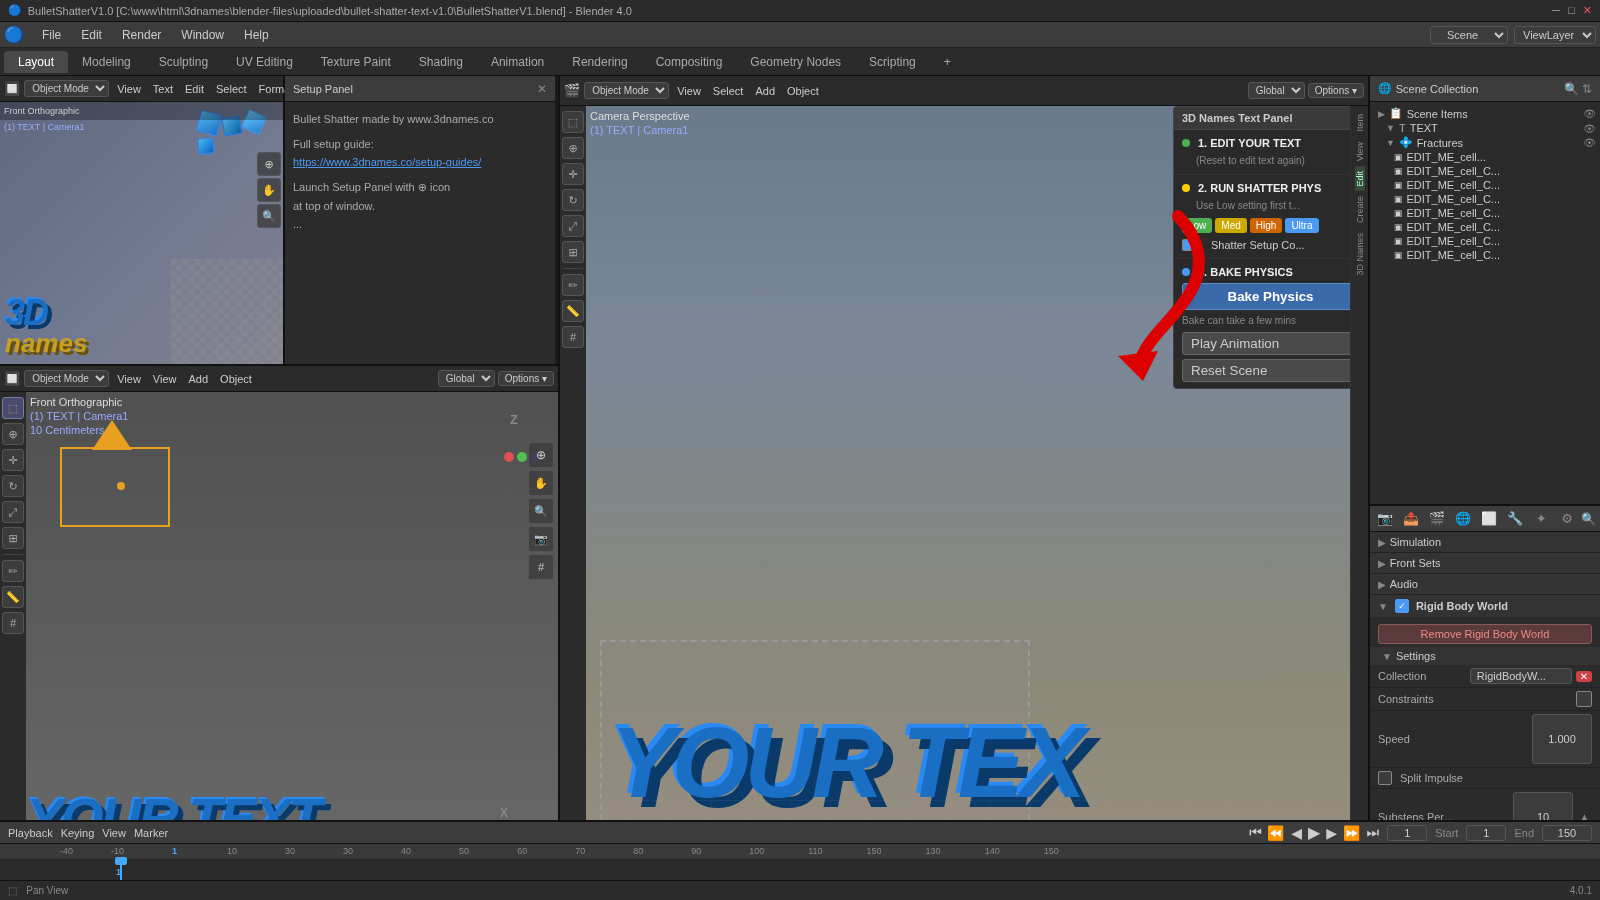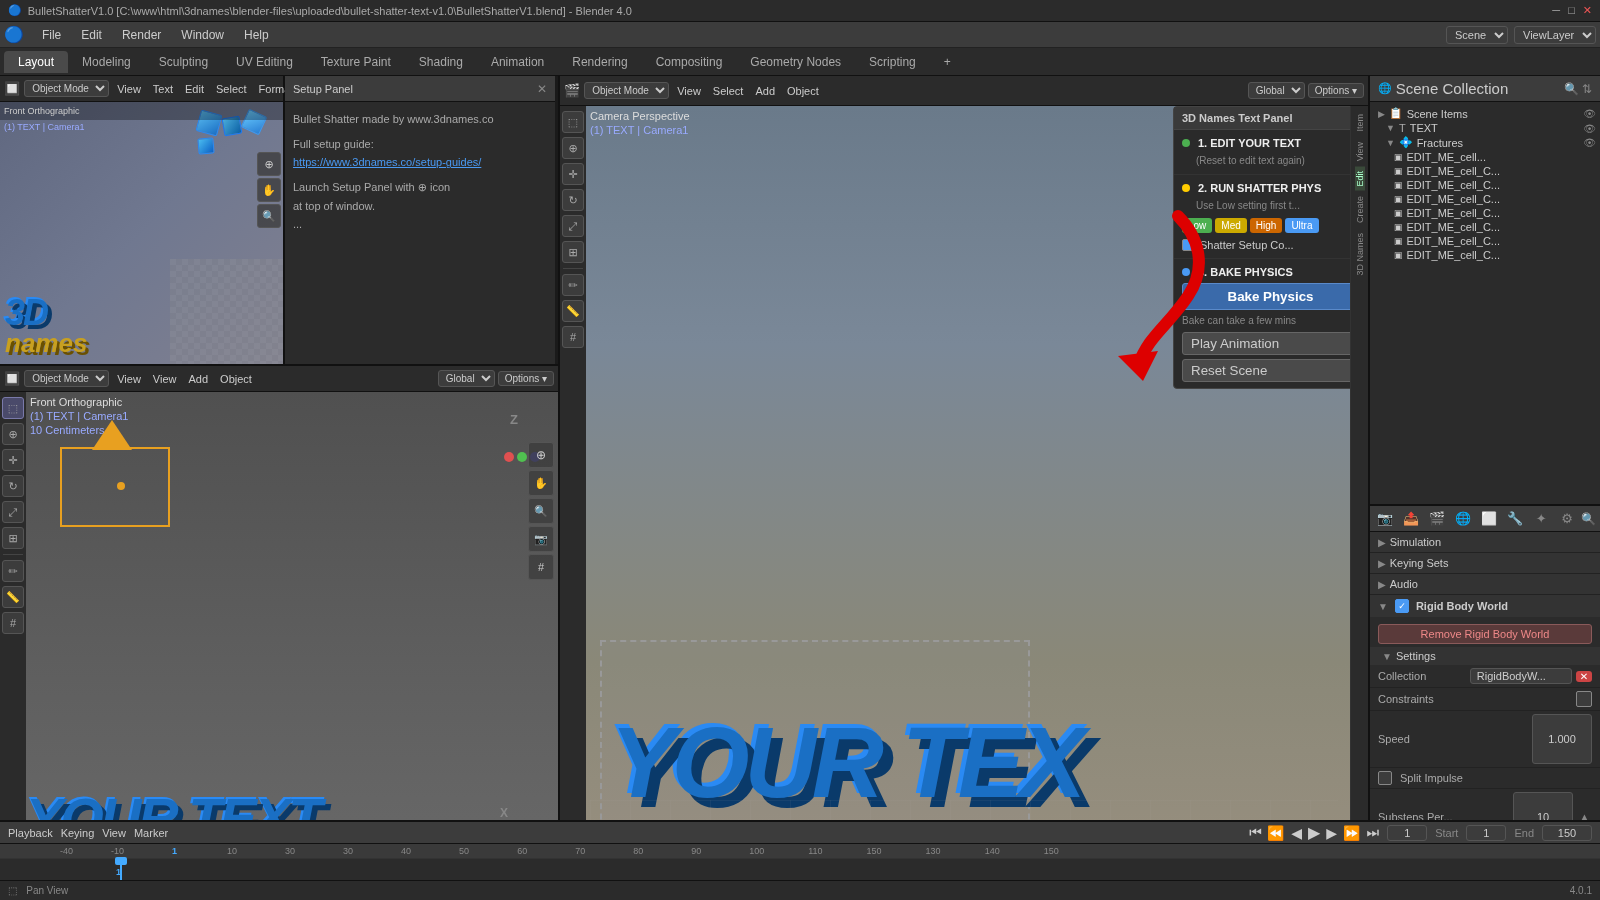--- a/index.html
+++ b/index.html
@@ -219,21 +219,21 @@
 </div>
 
 <div id="menu-bar">
   <span style="margin-right:8px; font-size:16px;">🔵</span>
   <span class="menu-item">File</span>
   <span class="menu-item">Edit</span>
   <span class="menu-item">Render</span>
   <span class="menu-item">Window</span>
   <span class="menu-item">Help</span>
   <div style="margin-left:auto; display:flex; align-items:center; gap:6px;">
-    <select style="background:#3c3c3c; border:1px solid #555; color:#ccc; font-size:11px; padding:1px 4px; border-radius:3px;"><option>Scene</option></select>
+    <select style="background:#3c3c3c; border:1px solid #555; color:#ccc; font-size:11px; padding:1px 12px; border-radius:3px;"><option>Scene</option></select>
     <select style="background:#3c3c3c; border:1px solid #555; color:#ccc; font-size:11px; padding:1px 4px; border-radius:3px;"><option>ViewLayer</option></select>
   </div>
 </div>
 
 <div id="workspace-tabs">
   <div class="workspace-tab active">Layout</div>
   <div class="workspace-tab">Modeling</div>
   <div class="workspace-tab">Sculpting</div>
   <div class="workspace-tab">UV Editing</div>
   <div class="workspace-tab">Texture Paint</div>
@@ -473,21 +473,21 @@
               <span style="color:#888; font-size:10px;">Use Low setting first t...</span>
             </div>
 
             <div style="display:flex; gap:3px; padding:3px 8px;">
               <button class="quality-btn green">Low</button>
               <button class="quality-btn yellow">Med</button>
               <button class="quality-btn orange">High</button>
               <button class="quality-btn blue">Ultra</button>
             </div>
 
-            <div style="display:flex; align-items:center; gap:6px; padding:3px 8px;">
+            <div style="display:flex; align-items:center; gap:17px; padding:3px 8px;">
               <div style="width:12px;height:12px;border:1px solid #888;border-radius:2px;background:#4a9af4;"></div>
               <span style="color:#ccc; font-size:11px;">Shatter Setup Co...</span>
             </div>
           </div>
 
           <div style="padding:4px 0;">
             <div class="panel-row">
               <div class="panel-dot blue"></div>
               <span style="font-weight:bold; color:#eee; font-size:11px;">3. BAKE PHYSICS</span>
             </div>
@@ -522,21 +522,21 @@
         <div style="writing-mode:vertical-rl; cursor:pointer; font-size:9px; color:#afc; padding:4px 0; text-orientation:mixed; transform:rotate(180deg); background:#3a4a3a;">Edit</div>
         <div style="writing-mode:vertical-rl; cursor:pointer; font-size:9px; color:#888; padding:4px 0; text-orientation:mixed; transform:rotate(180deg);">Create</div>
         <div style="writing-mode:vertical-rl; cursor:pointer; font-size:9px; color:#888; padding:4px 0; text-orientation:mixed; transform:rotate(180deg);">3D Names</div>
       </div>
     </div>
 
     <div id="right-outer" style="width:230px; display:flex; flex-direction:column; background:#2b2b2b;">
 
       <div id="scene-col-header" style="height:26px; background:#3c3c3c; display:flex; align-items:center; padding:0 8px; border-bottom:1px solid #111; font-size:11px; gap:4px;">
         <span style="font-size:11px;">🌐</span>
-        <span style="font-size:15px; color:#ccc;">Scene Collection</span>
+        <span style="font-size:11px; color:#ccc;">Scene Collection</span>
         <div style="margin-left:auto; display:flex; gap:3px;">
           <div style="cursor:pointer; color:#888; font-size:12px;">🔍</div>
           <div style="cursor:pointer; color:#888; font-size:12px;">⇅</div>
         </div>
       </div>
 
       <div id="scene-tree" style="height:260px; overflow-y:auto; border-bottom:2px solid #111;">
 
         <div class="tree-item tree-indent-1">
           <span class="tree-arrow">▶</span>
@@ -610,21 +610,21 @@
         <div class="expand-section">
           <div class="expand-header">
             <span class="props-arrow">▶</span>
             <span style="color:#ccc; font-size:11px;">Simulation</span>
           </div>
         </div>
 
         <div class="expand-section">
           <div class="expand-header">
             <span class="props-arrow">▶</span>
-            <span style="color:#ccc; font-size:11px;">Keying Sets</span>
+            <span style="color:#ccc; font-size:11px;">Front Sets</span>
           </div>
         </div>
 
         <div class="expand-section">
           <div class="expand-header">
             <span class="props-arrow">▶</span>
             <span style="color:#ccc; font-size:11px;">Audio</span>
           </div>
         </div>
 

